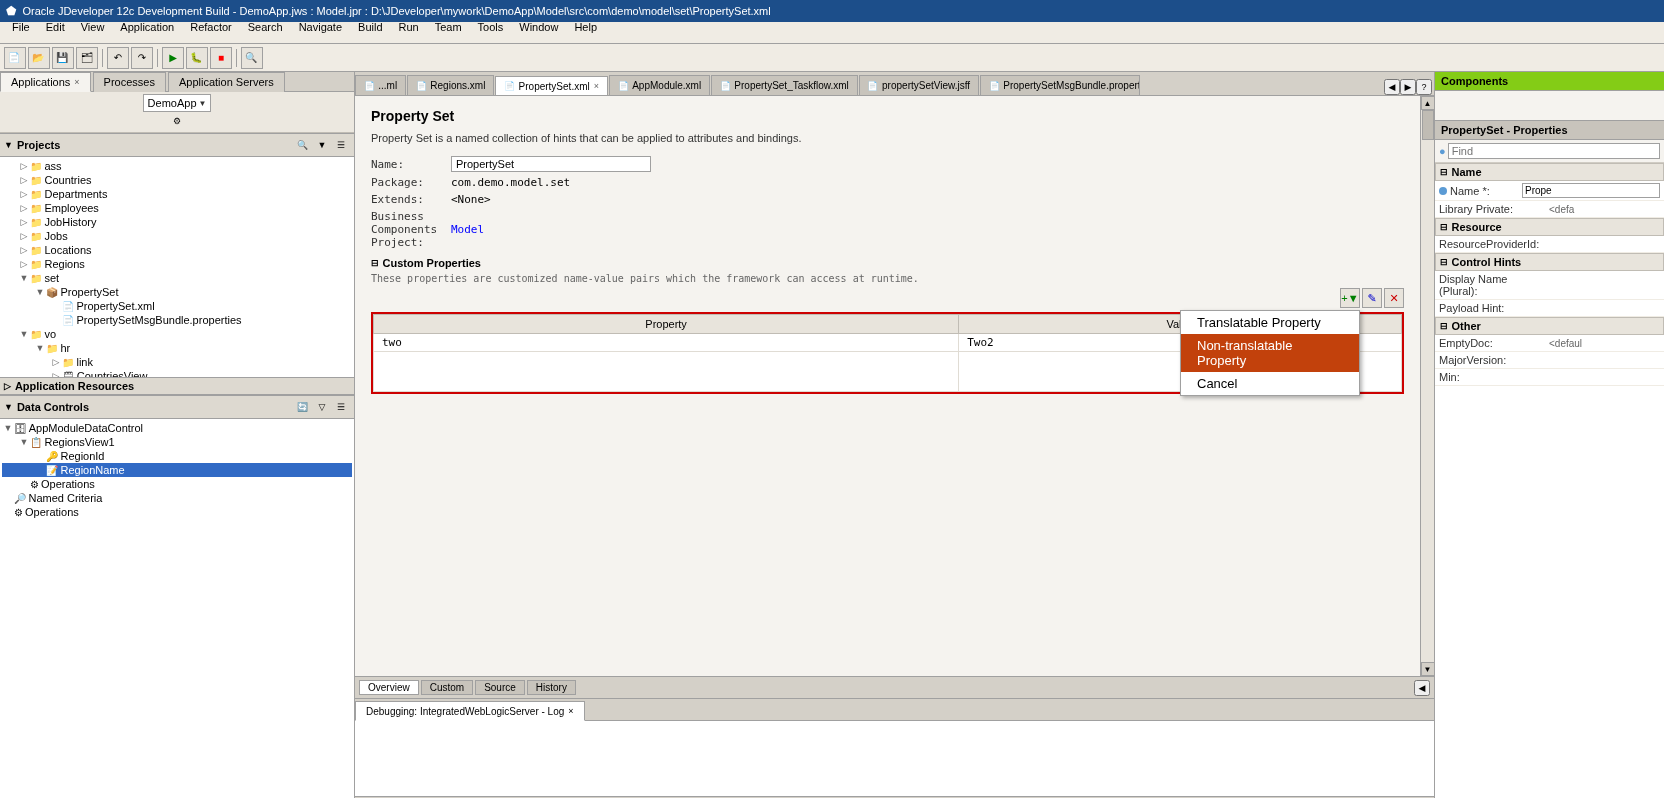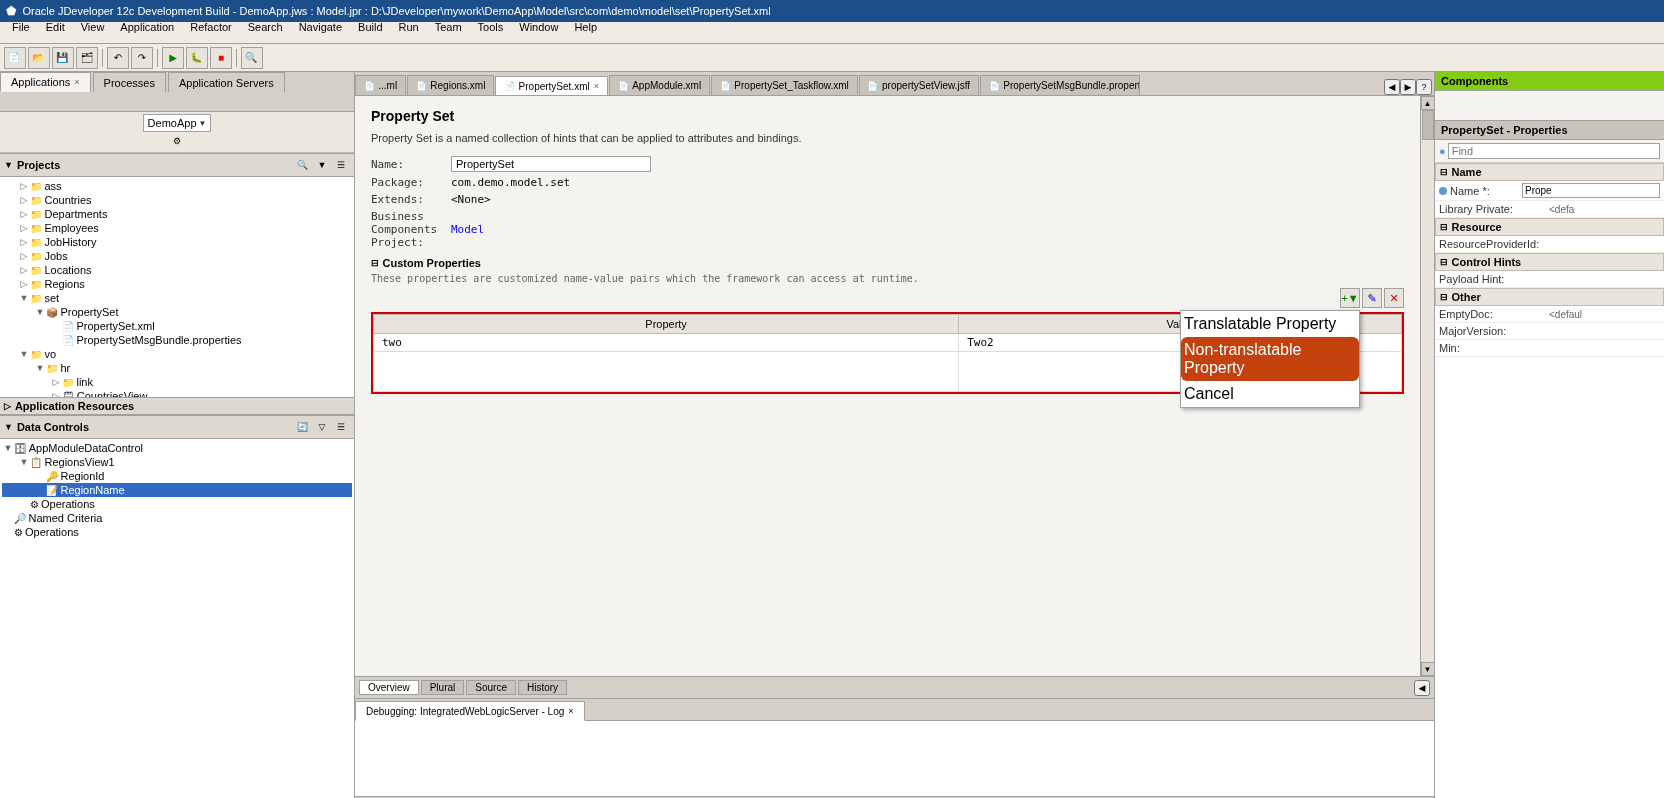--- a/index.html
+++ b/index.html
@@ -67,22 +67,22 @@
       display: flex;
       flex-direction: column;
       overflow: hidden;
     }
     
     
     .tab-bar {
       display: flex;
       background: #d4d0c8;
       border-bottom: 1px solid #a0a0a0;
-      height: 40px;
-      align-items: flex-start;
+      height: 20px;
+      align-items: center;
     }
     .tab {
       padding: 2px 10px;
       background: #d4d0c8;
       border: 1px solid #a0a0a0;
       border-bottom: none;
       cursor: pointer;
       font-size: 11px;
       height: 20px;
       display: flex; align-items: center;
@@ -269,25 +269,24 @@
     
     .context-menu {
       position: absolute;
       background: white;
       border: 1px solid #a0a0a0;
       box-shadow: 2px 2px 4px rgba(0,0,0,0.3);
       z-index: 1000;
       min-width: 180px;
     }
     .context-menu-item {
-      padding: 4px 3px;
-      font-size: 16px;
+      padding: 4px 16px;
+      font-size: 13px;
       cursor: pointer;
       color: #000;
-      border-radius: 6px;
     }
     .context-menu-item.highlighted { background: #c2410c; color: white; }
     
     
     .table-toolbar {
       display: flex;
       align-items: center;
       justify-content: flex-end;
       margin-bottom: 2px;
       gap: 2px;
@@ -865,21 +864,21 @@
         <button class="editor-scrollbar-btn">▲</button>
         <div class="editor-scrollbar-track">
           <div class="editor-scrollbar-thumb"></div>
         </div>
         <button class="editor-scrollbar-btn">▼</button>
       </div>
     </div>
 
     <div class="bottom-tabs">
       <div class="bottom-tab active">Overview</div>
-      <div class="bottom-tab">Plural</div>
+      <div class="bottom-tab">Custom</div>
       <div class="bottom-tab">Source</div>
       <div class="bottom-tab">History</div>
       <button class="editor-nav-btn" style="margin-left:auto;">◀</button>
     </div>
 
     <div class="log-area">
       <div class="log-tab-bar">
         <div class="log-tab active">
           <span>Debugging: IntegratedWebLogicServer - Log</span>
           <span style="margin-left:4px;font-size:9px;">×</span>
@@ -947,20 +946,26 @@
         </span>
         <span class="right-prop-value"></span>
       </div>
 
       <div class="right-prop-section">
         <span class="toggle">⊟</span>
         <span>Control Hints</span>
       </div>
       <div class="right-prop-row">
         <span class="right-prop-label">
+          <span>Display Name (Plural):</span>
+        </span>
+        <span class="right-prop-value"></span>
+      </div>
+      <div class="right-prop-row">
+        <span class="right-prop-label">
           <span>Payload Hint:</span>
         </span>
         <span class="right-prop-value"></span>
       </div>
 
       <div class="right-prop-section">
         <span class="toggle">⊟</span>
         <span>Other</span>
       </div>
       <div class="right-prop-row">

